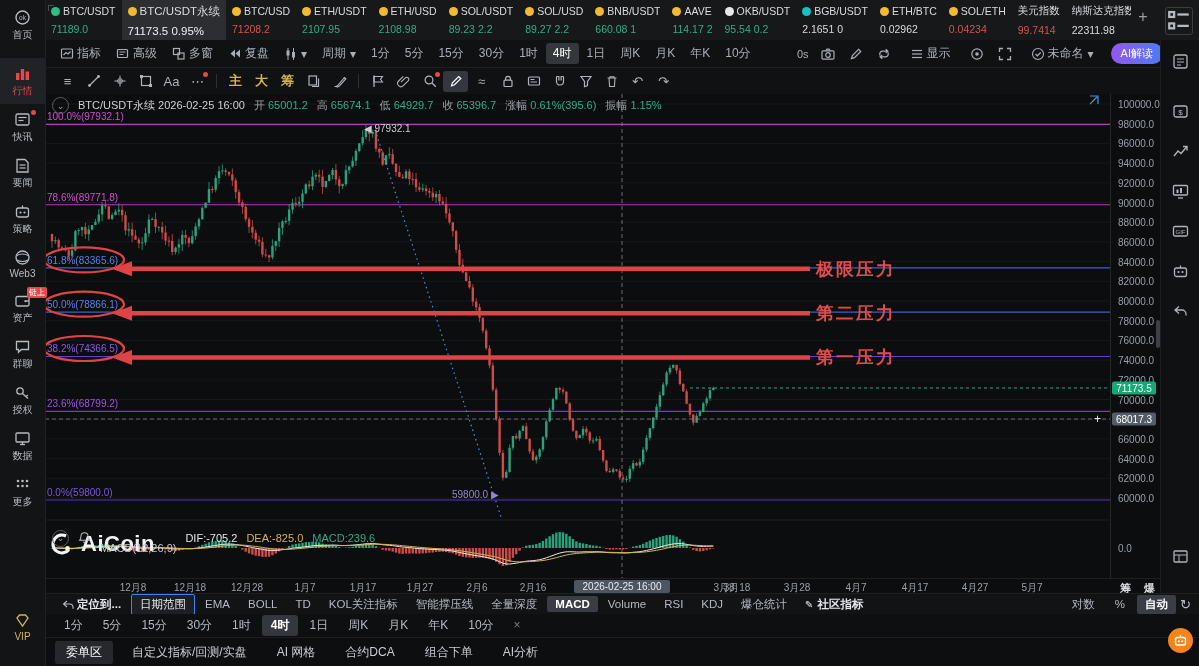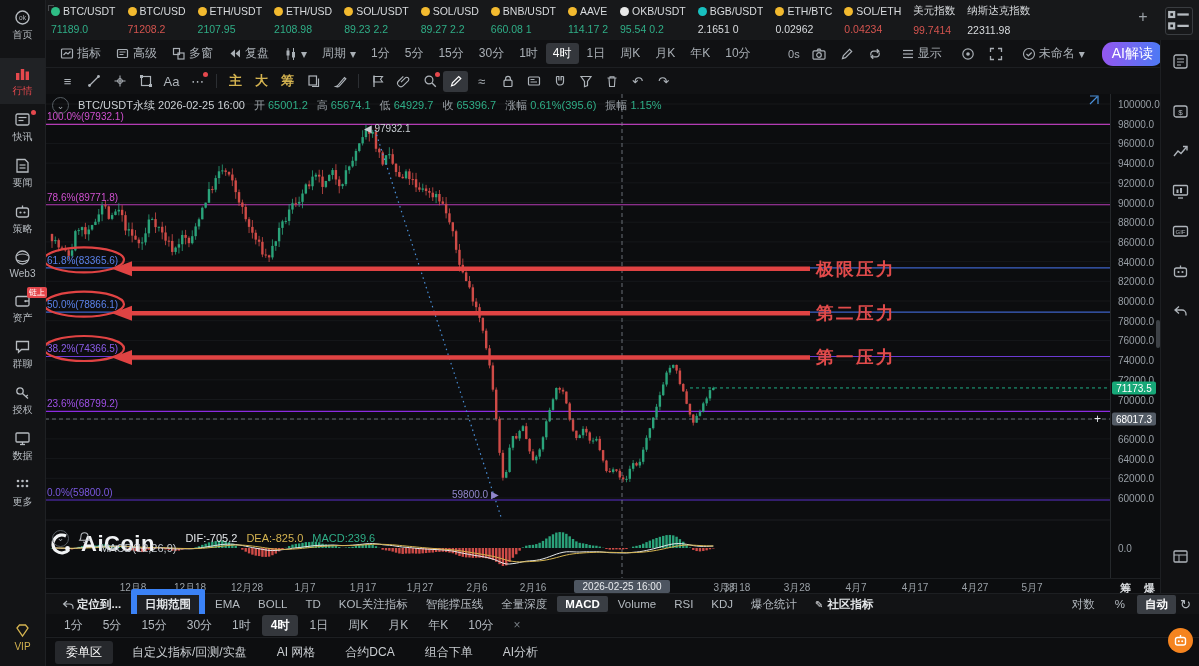--- a/index.html
+++ b/index.html
@@ -5,41 +5,41 @@
   html,body{margin:0;padding:0}
   body{position:relative;width:1199px;height:666px;background:#0c0d0f;overflow:hidden;
        font-family:"Liberation Sans","DejaVu Sans",sans-serif;color:#c6cbd0;-webkit-font-smoothing:antialiased}
   
   #sidebar{position:absolute;left:0;top:0;width:45px;height:666px;background:#131416;border-right:1px solid #1f2124;z-index:6;display:flex;flex-direction:column;align-items:center}
   .side-item{width:45px;display:flex;flex-direction:column;align-items:center;gap:2px;padding:7px 0 6px;cursor:pointer;color:#b6bbc0;font-size:10px;position:relative;flex:none}
   .side-item.active{background:#202225;color:#e5484d}
   .side-item svg{width:17px;height:17px;display:block}
   .side-dot{position:absolute;top:6px;right:9px;width:5px;height:5px;border-radius:50%;background:#e5484d}
   .side-chip{position:absolute;top:2px;right:-2px;background:#e5484d;color:#fff;font-size:8px;padding:0 2px;border-radius:2px;line-height:11px}
-  .side-vip{margin-top:auto;margin-bottom:8px;color:#d4b350}
+  .side-vip{margin-top:auto;margin-bottom:18px;color:#d4b350}
   
   #topbar{position:absolute;left:45px;top:0;width:1154px;height:40px;background:#17181a;border-bottom:1px solid #0a0b0c;z-index:5}
   #tickers{position:absolute;left:0;top:0;width:1086px;height:40px;display:flex;overflow:hidden}
   .tk{display:flex;flex-direction:column;justify-content:center;gap:6px;padding:0 6px;height:40px;cursor:pointer;flex:none}
   .tk.selected{background:#2c2e31}
   .tk .sym{font-size:10.5px;color:#d8dbde;white-space:nowrap;overflow:hidden;max-width:84px;display:flex;align-items:center;gap:3px}
   .tk .pr{font-size:10.5px;white-space:nowrap;overflow:hidden;max-width:84px}
   .tk.selected .sym,.tk.selected .pr{font-size:11.5px;max-width:112px}
   .up{color:#2fae87}.down{color:#d4544f}.flat{color:#d8dbde}
   .coin{width:9px;height:9px;border-radius:50%;flex:none}
   .corner{position:absolute;width:5px;height:5px;border:1px solid #4a4d50;border-right:none;border-bottom:none;top:5px;left:3px}
   #tk-add{position:absolute;right:46px;top:8px;font-size:16px;color:#9aa0a6;cursor:pointer;width:20px;text-align:center}
   #tk-list{position:absolute;right:6px;top:7px;width:26px;height:26px;border:1px solid #3a3d41;border-radius:3px;display:flex;align-items:center;justify-content:center;cursor:pointer;color:#b6bbc0}
   
   #toolbar2{position:absolute;left:45px;top:40px;width:1154px;height:28px;background:#101113;border-bottom:1px solid #1d1f22;display:flex;align-items:center;font-size:12px;color:#a9afb5;gap:1px;padding:0 8px;box-sizing:border-box;z-index:5}
   .t2{padding:2px 7px;cursor:pointer;display:flex;align-items:center;gap:4px;white-space:nowrap;border-radius:3px}
   .t2 svg{width:13px;height:13px}
   .t2.active{background:#34373c;color:#fff}
   .t2-right{margin-left:auto;display:flex;align-items:center;gap:10px}
-  .pill{background:linear-gradient(90deg,#9457f0,#4a7bf5);color:#fff;font-size:14px;padding:3px 10px;border-radius:11px;cursor:pointer}
+  .pill{background:linear-gradient(90deg,#9457f0,#4a7bf5);color:#fff;font-size:11px;padding:3px 10px;border-radius:11px;cursor:pointer}
   #toolbar3{position:absolute;left:45px;top:68px;width:1154px;height:26px;background:#101113;display:flex;align-items:center;font-size:13px;color:#aeb4ba;gap:1px;padding:0 10px;box-sizing:border-box;z-index:5}
   .t3{width:25px;height:21px;display:flex;align-items:center;justify-content:center;cursor:pointer;border-radius:3px;position:relative;flex:none}
   .t3 svg{width:14px;height:14px}
   .t3.active{background:#34373c;color:#fff}
   .t3.yellow{color:#d4b350;font-weight:bold}
   .t3 .rdot{position:absolute;top:1px;right:2px;width:5px;height:5px;border-radius:50%;background:#e5484d}
   .t3sep{width:1px;height:14px;background:#2c2f33;margin:0 5px;flex:none}
   
   #chartsvg{position:absolute;left:45px;top:94px;width:1065px;height:484px;z-index:1;cursor:crosshair}
   #infoline{position:absolute;left:52px;top:97px;z-index:3;font-size:11px;color:#9aa0a6;display:flex;gap:9px;align-items:center;white-space:nowrap}
@@ -59,21 +59,21 @@
   .strip-ic svg{width:17px;height:17px}
   #assistant{position:absolute;left:1168px;top:628px;width:25px;height:25px;border-radius:50%;background:#f5841f;z-index:9;display:flex;align-items:center;justify-content:center;cursor:pointer}
   
   #taxis{position:absolute;left:45px;top:578px;width:1115px;height:15px;border-top:1px solid #1d1f22;font-size:10px;color:#9aa0a6;z-index:4;background:#0c0d0f}
   .txl{position:absolute;transform:translateX(-50%);top:2px;white-space:nowrap}
   #tbadge{position:absolute;left:529px;top:1px;width:96px;height:13px;line-height:13px;text-align:center;background:#4d5560;color:#e8ebee;border-radius:2px;font-size:10px}
   .sidebtn{position:absolute;top:2px;color:#d8dbde;font-weight:bold;cursor:pointer;font-size:11px}
   
   #indbar{position:absolute;left:45px;top:593px;width:1154px;height:21px;background:#121315;border-top:1px solid #1d1f22;display:flex;align-items:center;font-size:11.5px;color:#b4bac0;gap:2px;padding:0 8px;box-sizing:border-box;z-index:5}
   .ind{padding:2px 8px;cursor:pointer;white-space:nowrap;border-radius:2px;display:flex;align-items:center;gap:4px}
-  .ind.boxed{background:#1d1f23;border:6px solid #3b82f6;color:#e4e7ea;font-weight:bold}
+  .ind.boxed{background:#1d1f23;border:1px solid #3b82f6;color:#e4e7ea;font-weight:normal}
   .ind.active{background:#3a3e44;color:#fff;font-weight:bold}
   .ind-right{margin-left:auto;display:flex;align-items:center;gap:4px}
   #tfbar{position:absolute;left:45px;top:614px;width:1154px;height:22px;background:#0e0f11;display:flex;align-items:center;font-size:12px;color:#b4bac0;gap:2px;padding:0 10px;box-sizing:border-box;z-index:5}
   .tf{padding:2px 9px;cursor:pointer;border-radius:3px;white-space:nowrap}
   .tf.active{background:#34373c;color:#fff;font-weight:bold}
   #botbar{position:absolute;left:45px;top:637px;width:1154px;height:29px;background:#0d0e10;border-top:1px solid #1d1f22;display:flex;align-items:center;gap:8px;padding:0 10px;box-sizing:border-box;font-size:12px;color:#c9cdd1;z-index:5}
   .bb{padding:3px 11px;cursor:pointer;border-radius:3px;white-space:nowrap}
   .bb.active{background:#26282c;color:#fff}
   svg{overflow:visible}
 </style>
@@ -202,20 +202,28 @@
 
 <div id="topbar">
   <div id="tickers">
       <div class="tk">
         <span class="sym">
           <span class="coin" style="background: rgb(46, 189, 133);"></span>
           <span>BTC/USDT</span>
         </span>
         <span class="corner"></span>
         <span class="pr up">71189.0</span>
+      </div>
+      <div class="tk selected">
+        <span class="sym">
+          <span class="coin" style="background: rgb(243, 186, 47);"></span>
+          <span>BTC/USDT永续</span>
+        </span>
+        <span class="corner"></span>
+        <span class="pr flat" style="color: rgb(236, 239, 241);">71173.5 0.95%</span>
       </div>
       <div class="tk">
         <span class="sym">
           <span class="coin" style="background: rgb(243, 186, 47);"></span>
           <span>BTC/USD</span>
         </span>
         <span class="corner"></span>
         <span class="pr down">71208.2</span>
       </div>
       <div class="tk">

